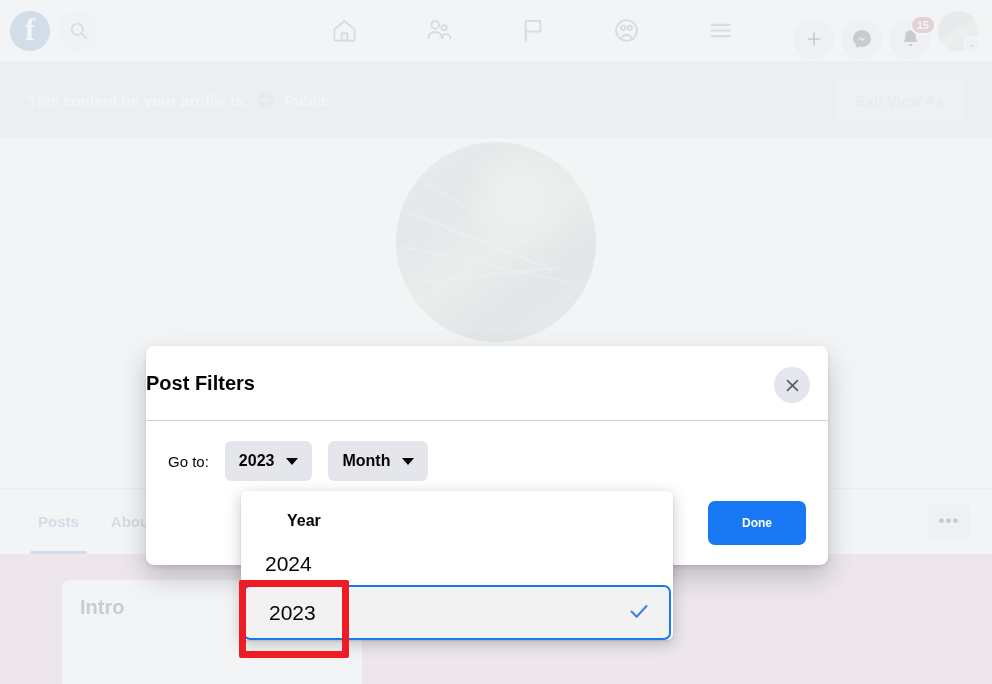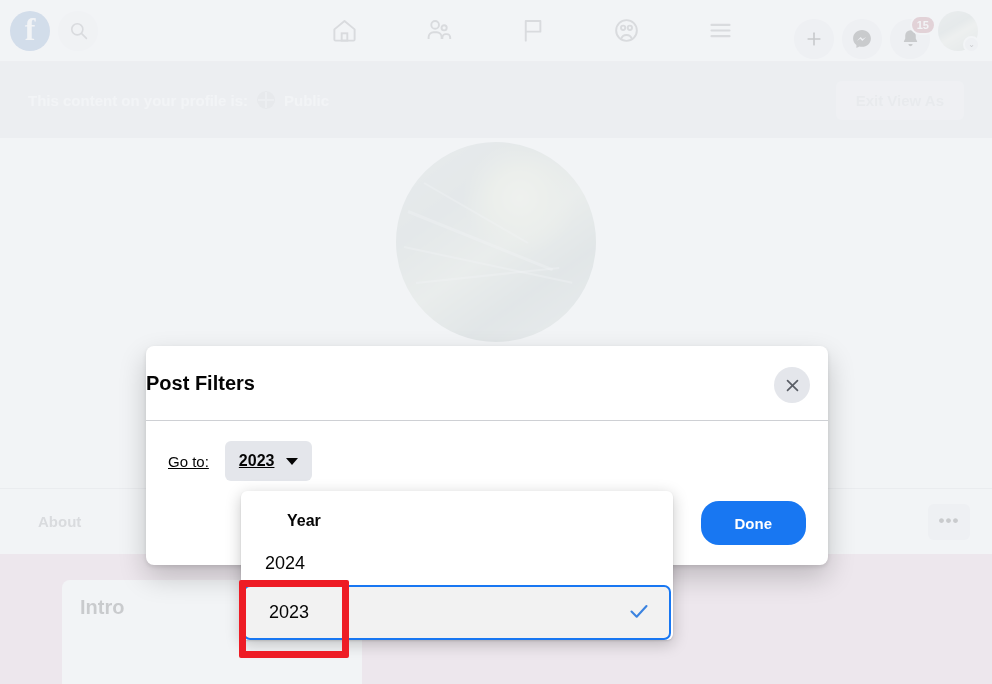--- a/index.html
+++ b/index.html
@@ -293,21 +293,20 @@
     width: 36px; height: 36px;
     border-radius: 50%;
     background: #e4e6eb;
     display: flex; align-items: center; justify-content: center;
     color: #5a5e66;
   }
   .modal-body {
     padding: 20px 32px 20px 22px;
     min-height: 144px;
     position: relative;
-    text-decoration: underline;
   }
   .goto-row {
     display: flex;
     align-items: center;
     gap: 16px;
   }
   .goto-label {
     font-size: 15px;
     color: #050505;
   }
@@ -335,24 +334,24 @@
     position: absolute;
     right: 22px;
     bottom: 20px;
     display: flex;
     justify-content: flex-end;
   }
   .done-btn {
     background: #1877f2;
     color: #ffffff;
     border: none;
-    border-radius: 18px;
+    border-radius: 7px;
     height: 44px;
     padding: 0 34px;
-    font-size: 15px;
+    font-size: 12px;
     font-weight: bold;
     font-family: "Liberation Sans", sans-serif;
   }
 
   
   .dropdown {
     position: absolute;
     left: 241px;
     top: 491px;
     width: 432px;
@@ -361,21 +360,21 @@
     box-shadow: 0 4px 16px rgba(0,0,0,0.22), 0 1px 2px rgba(0,0,0,0.12);
     z-index: 60;
     padding: 8px 0 0 0;
     overflow: visible;
   }
   .dd-item {
     height: 43px;
     display: flex;
     align-items: center;
     padding: 0 18px 0 24px;
-    font-size: 18px;
+    font-size: 21px;
     color: #050505;
     position: relative;
   }
   .dd-item.header {
     font-weight: bold;
     font-size: 16px;
     padding-left: 46px;
   }
   .dd-item.selected {
     background: #f2f2f2;
@@ -498,20 +497,21 @@
 
     <div class="profile-area">
       <div class="profile-pic">
         <div class="leaf-vein" style="left:6%;top:34%;width:78%;height:3px;transform:rotate(22deg);"></div>
         <div class="leaf-vein" style="left:4%;top:52%;width:86%;height:2px;transform:rotate(12deg);"></div>
         <div class="leaf-vein" style="left:10%;top:70%;width:72%;height:2px;transform:rotate(-6deg);"></div>
         <div class="leaf-vein" style="left:14%;top:20%;width:60%;height:2px;transform:rotate(30deg);"></div>
       </div>
 
       <div class="tabs-row">
+        <div class="tab active">Posts</div>
         <div class="tab">About</div>
         <div class="tabs-more">•••</div>
       </div>
     </div>
 
     <div class="content-below">
       <div class="intro-card">
         <div class="intro-title">Intro</div>
       </div>
     </div>
@@ -528,20 +528,24 @@
       </div>
     </div>
 
     <div class="modal-body">
       <div class="goto-row">
         <span class="goto-label">Go to:</span>
         <button class="select-btn">
           <span>2023</span>
           <span class="caret"></span>
         </button>
+        <button class="select-btn">
+          <span>Month</span>
+          <span class="caret"></span>
+        </button>
       </div>
 
       <div class="modal-footer">
         <button class="done-btn">Done</button>
       </div>
     </div>
   </div>
 
   <div class="dropdown">
     <div class="dd-item header">Year</div>

